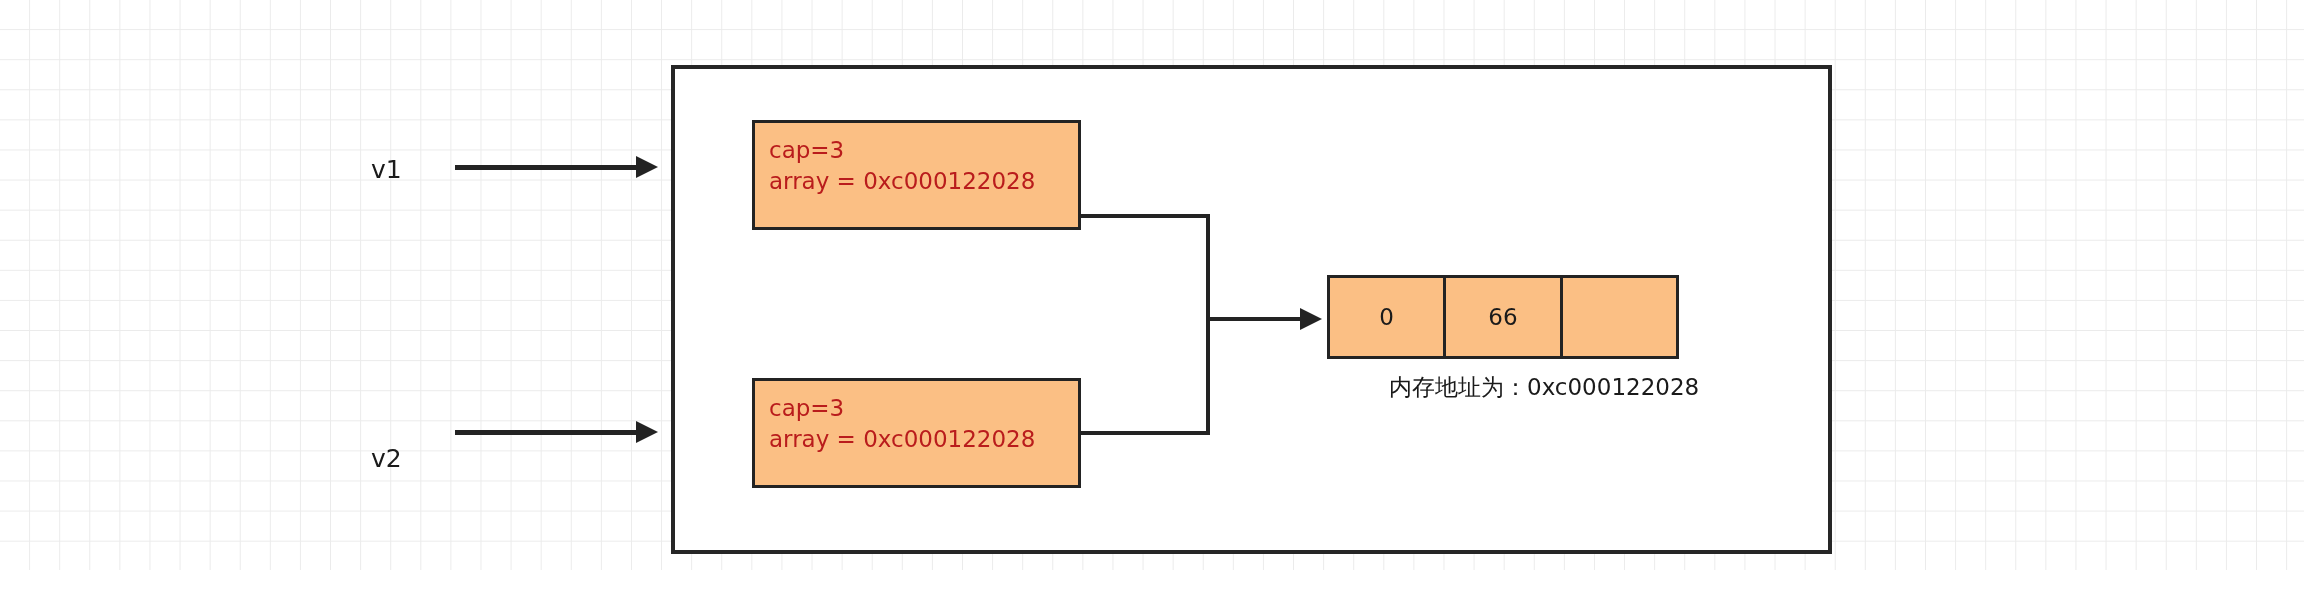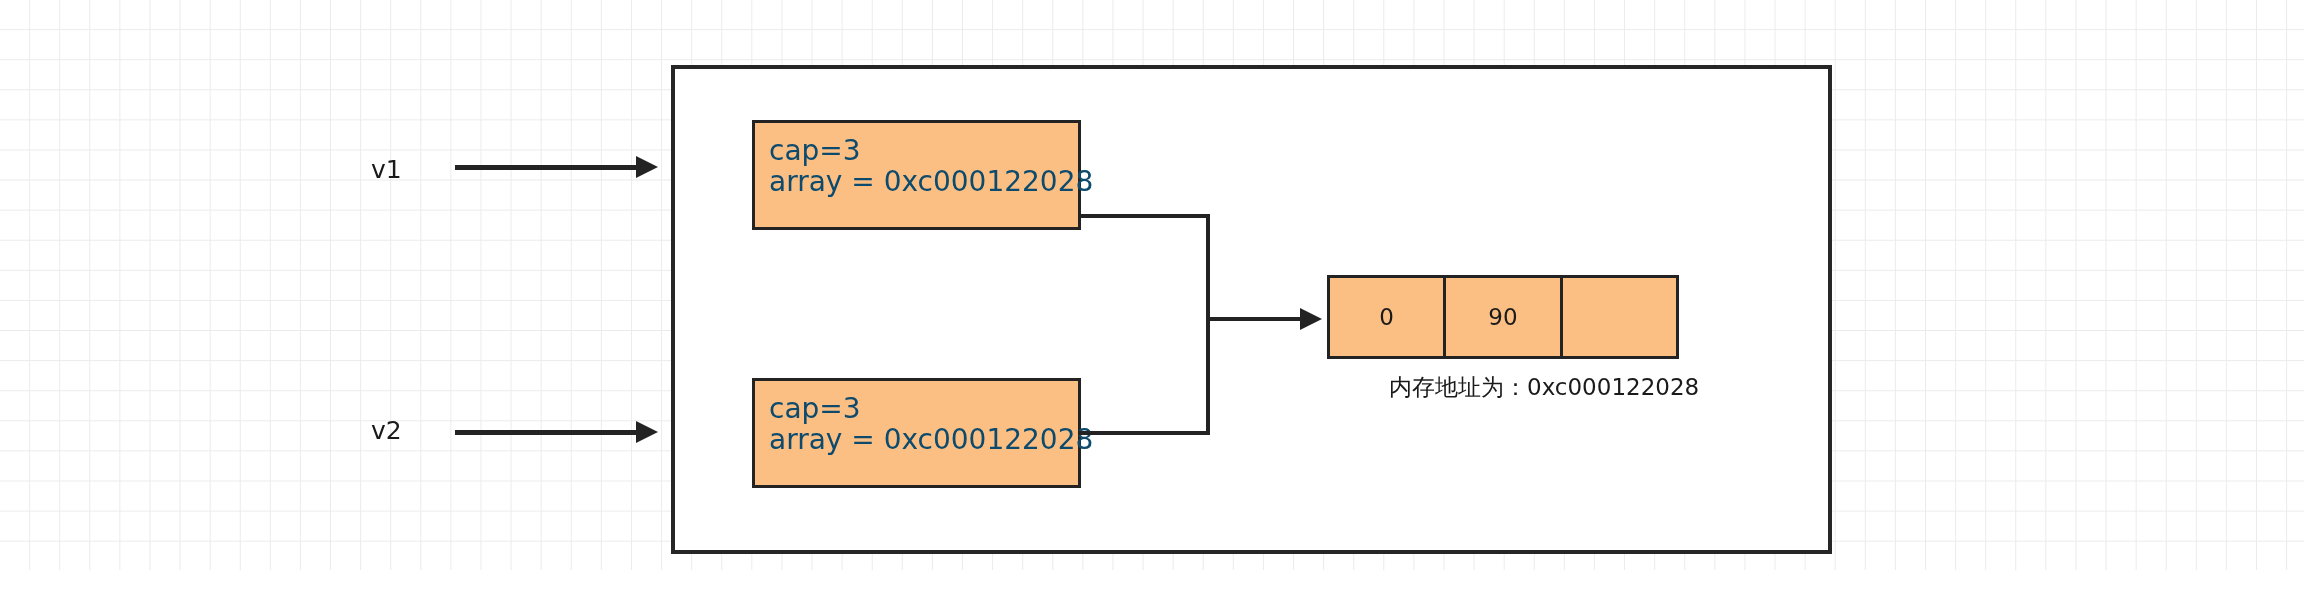--- a/index.html
+++ b/index.html
@@ -33,23 +33,23 @@
   }
 
   .struct-box {
     position: absolute;
     background: #fbbf84;
     border: 3px solid #232323;
     box-sizing: border-box;
     padding: 12px 14px 10px 14px;
   }
   .struct-box .line {
-    font-size: 28px;
+    font-size: 23px;
     line-height: 31px;
-    color: #0c4a6e;
+    color: #b91c1c;
     white-space: nowrap;
   }
 
   #struct-v1 {
     left: 752px;
     top: 120px;
     width: 329px;
     height: 110px;
   }
   #struct-v2 {
@@ -59,21 +59,21 @@
     height: 110px;
   }
 
   .var-label {
     position: absolute;
     font-size: 25px;
     color: #1a1a1a;
     white-space: nowrap;
   }
   #label-v1 { left: 371px; top: 155px; }
-  #label-v2 { left: 371px; top: 416px; }
+  #label-v2 { left: 371px; top: 444px; }
 
   .arrow-line {
     position: absolute;
     height: 5px;
     background: #232323;
   }
   .arrow-head-right {
     position: absolute;
     width: 0;
     height: 0;
@@ -162,19 +162,19 @@
   </div>
 
   <div class="conn-h" id="conn-top"></div>
   <div class="conn-h" id="conn-bottom"></div>
   <div class="conn-v" id="conn-vert"></div>
   <div class="conn-h" id="conn-mid"></div>
   <div class="arrow-head-right" id="conn-mid-head"></div>
 
   <div class="array-frame">
     <div class="array-cell">0</div>
-    <div class="array-cell">90</div>
+    <div class="array-cell">66</div>
     <div class="array-cell"></div>
   </div>
 
   <span class="array-caption">内存地址为：0xc000122028</span>
 
 </div>
 
 </body></html>

